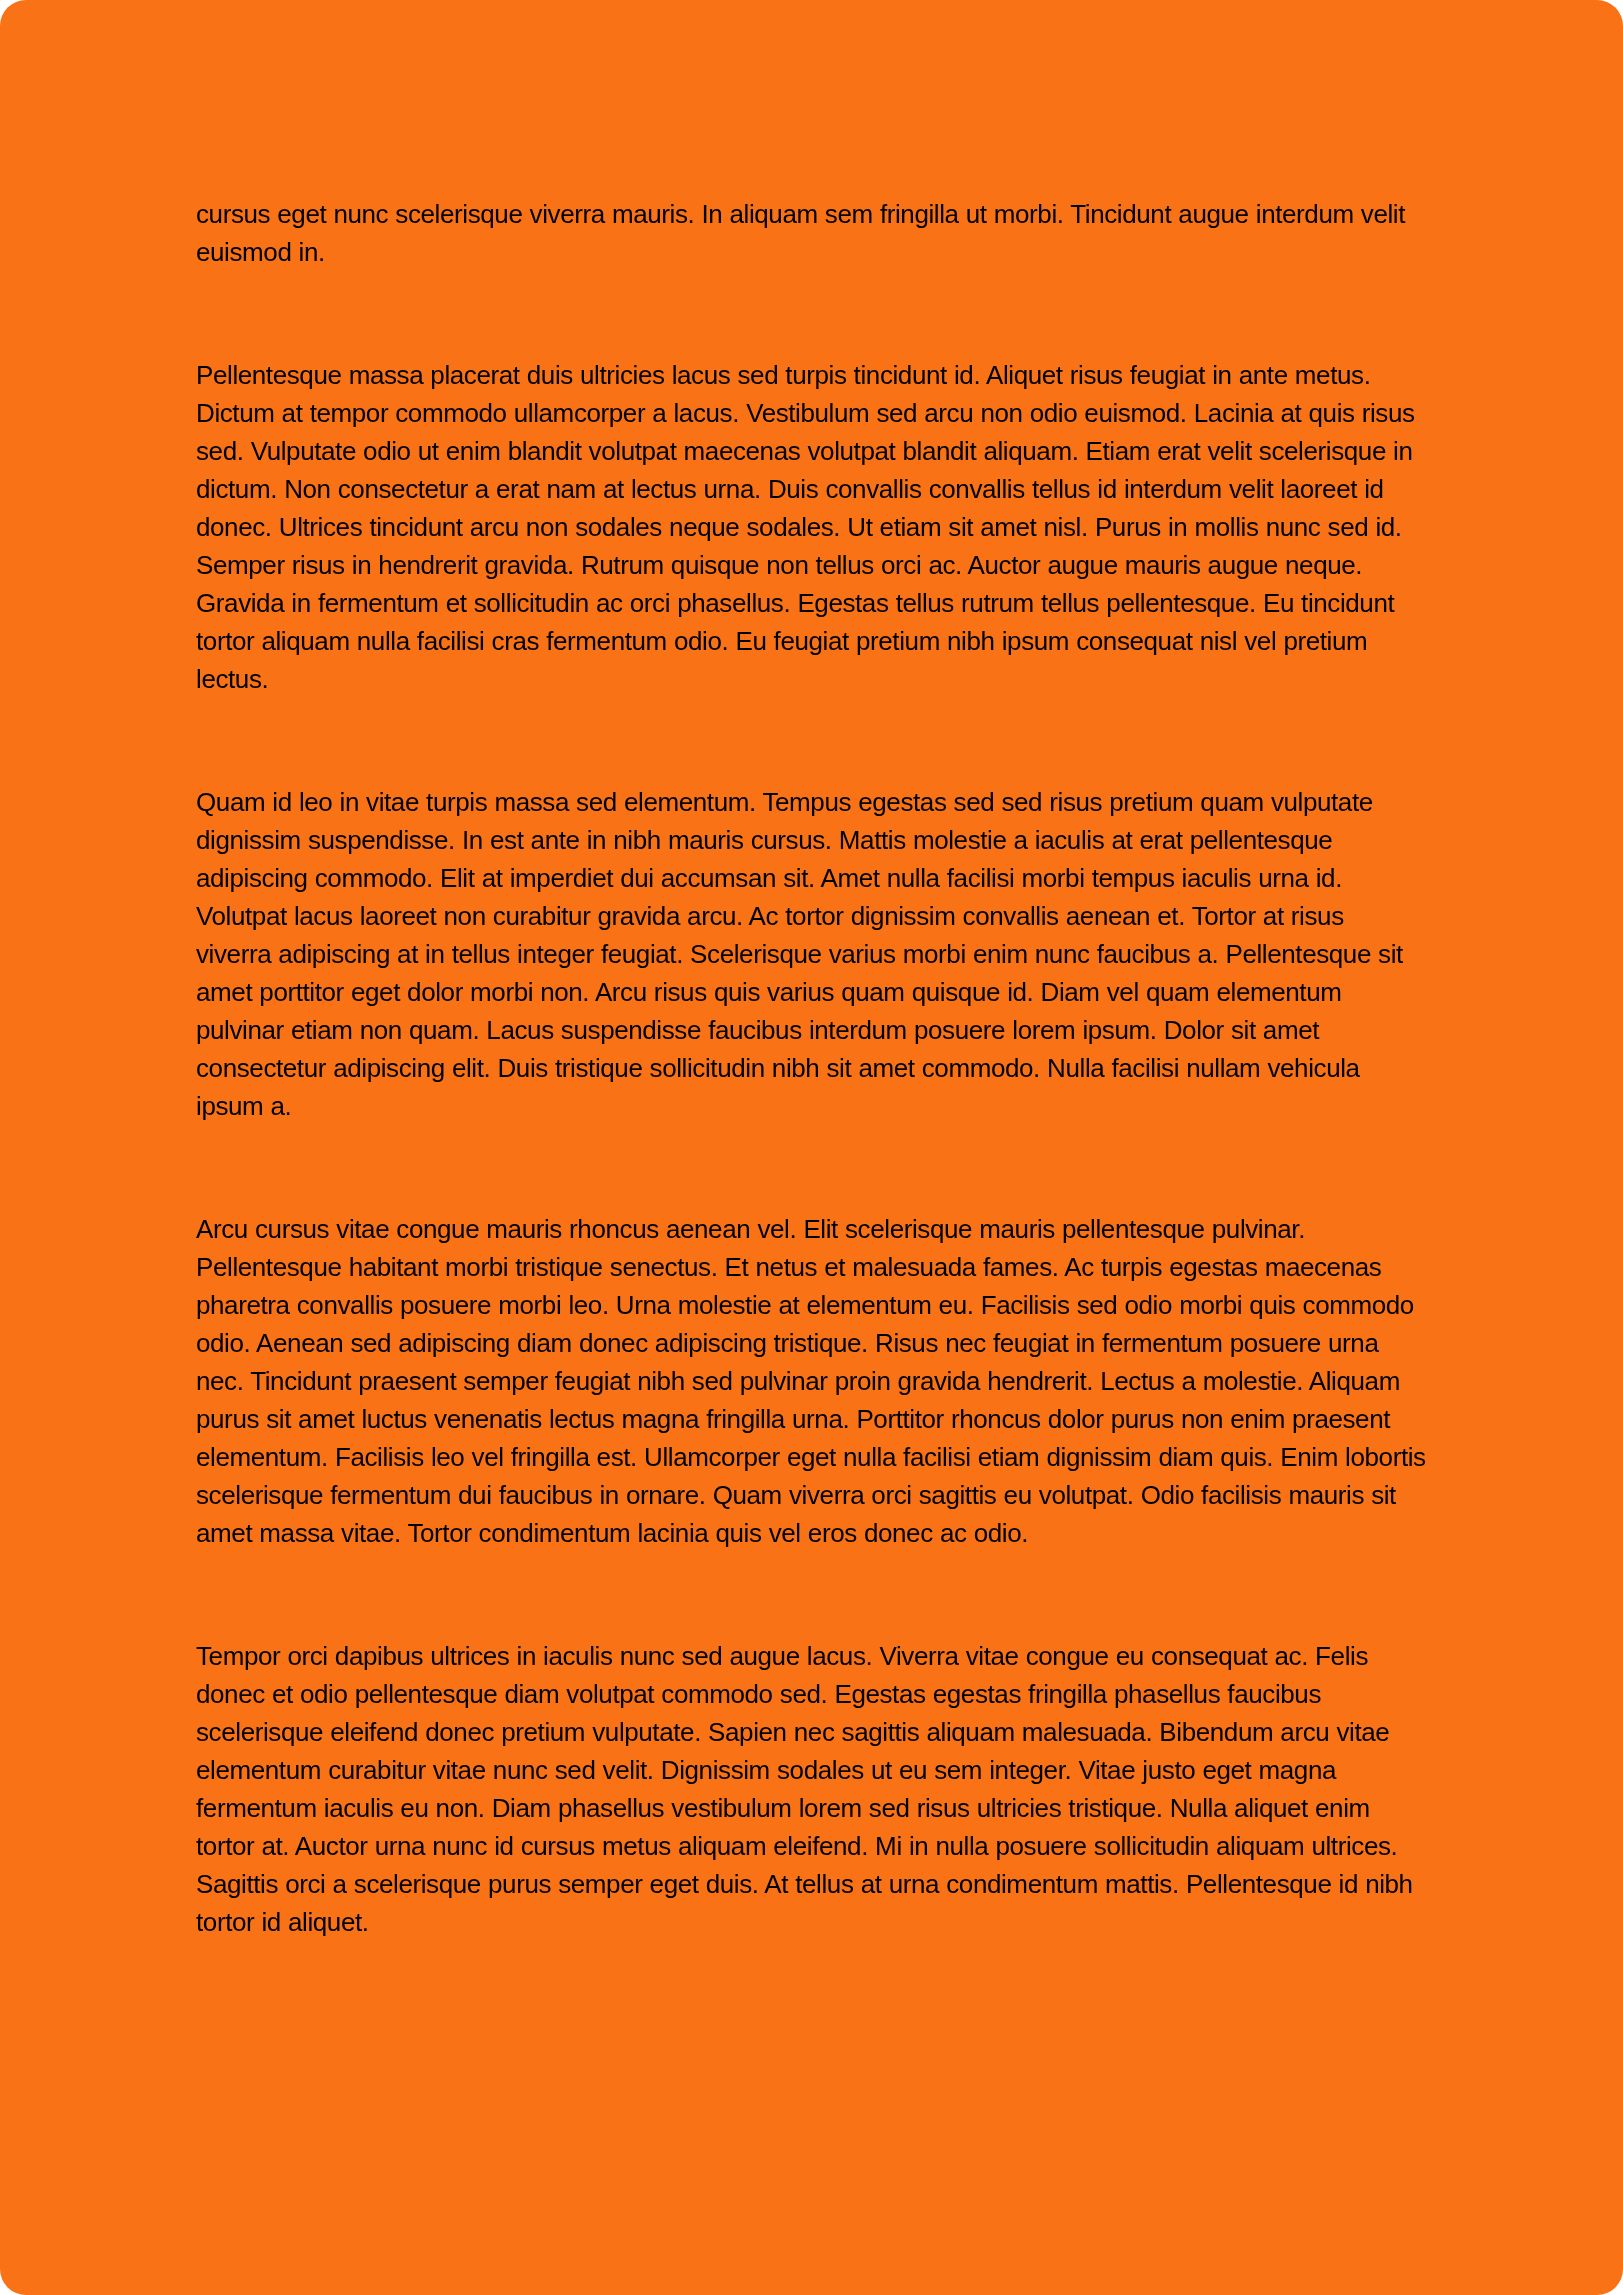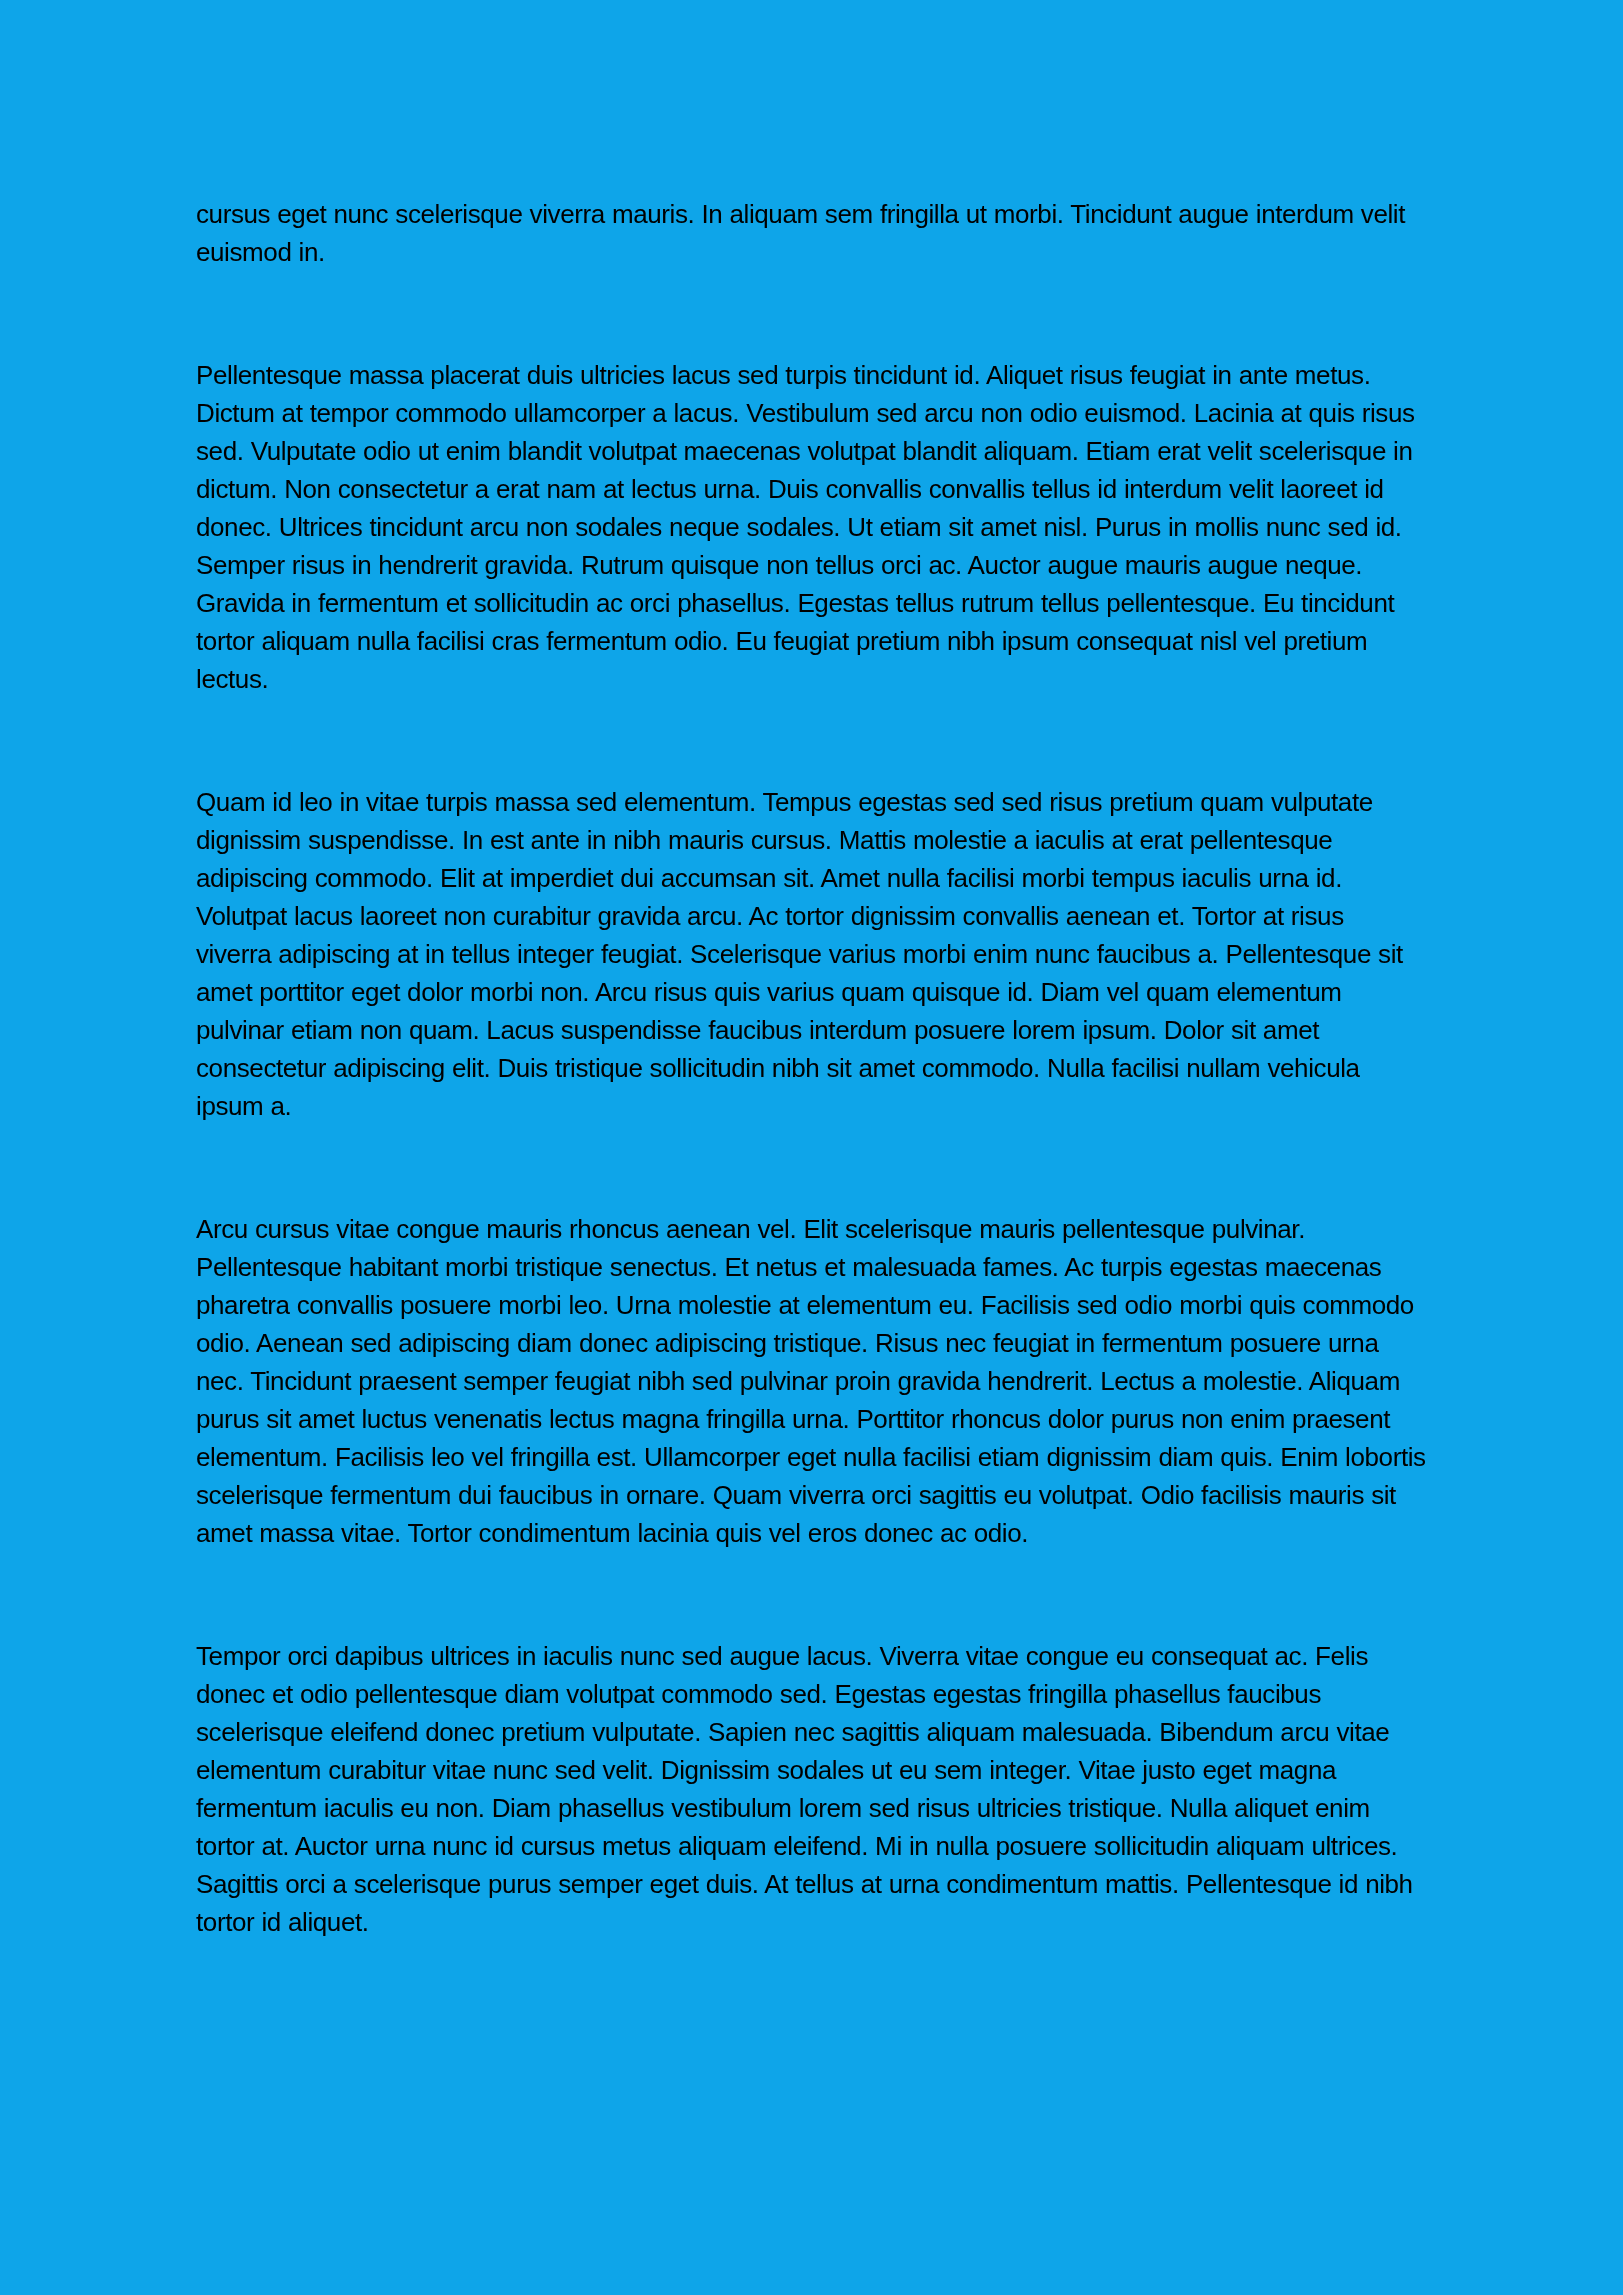--- a/index.html
+++ b/index.html
@@ -4,23 +4,24 @@
 <style>
   html, body {
     margin: 0;
     padding: 0;
     background: #ffffff;
   }
   .page {
     position: relative;
     width: 1623px;
     height: 2295px;
-    background: #0ea5e9;
+    background: #f97316;
     overflow: hidden;
     font-family: "Liberation Sans", "DejaVu Sans", sans-serif;
+    border-radius: 26px;
   }
   .content {
     position: absolute;
     left: 196px;
     top: 195px;
     width: 1230px;
   }
   .content p {
     margin: 0 0 85px 0;
     padding: 0;

